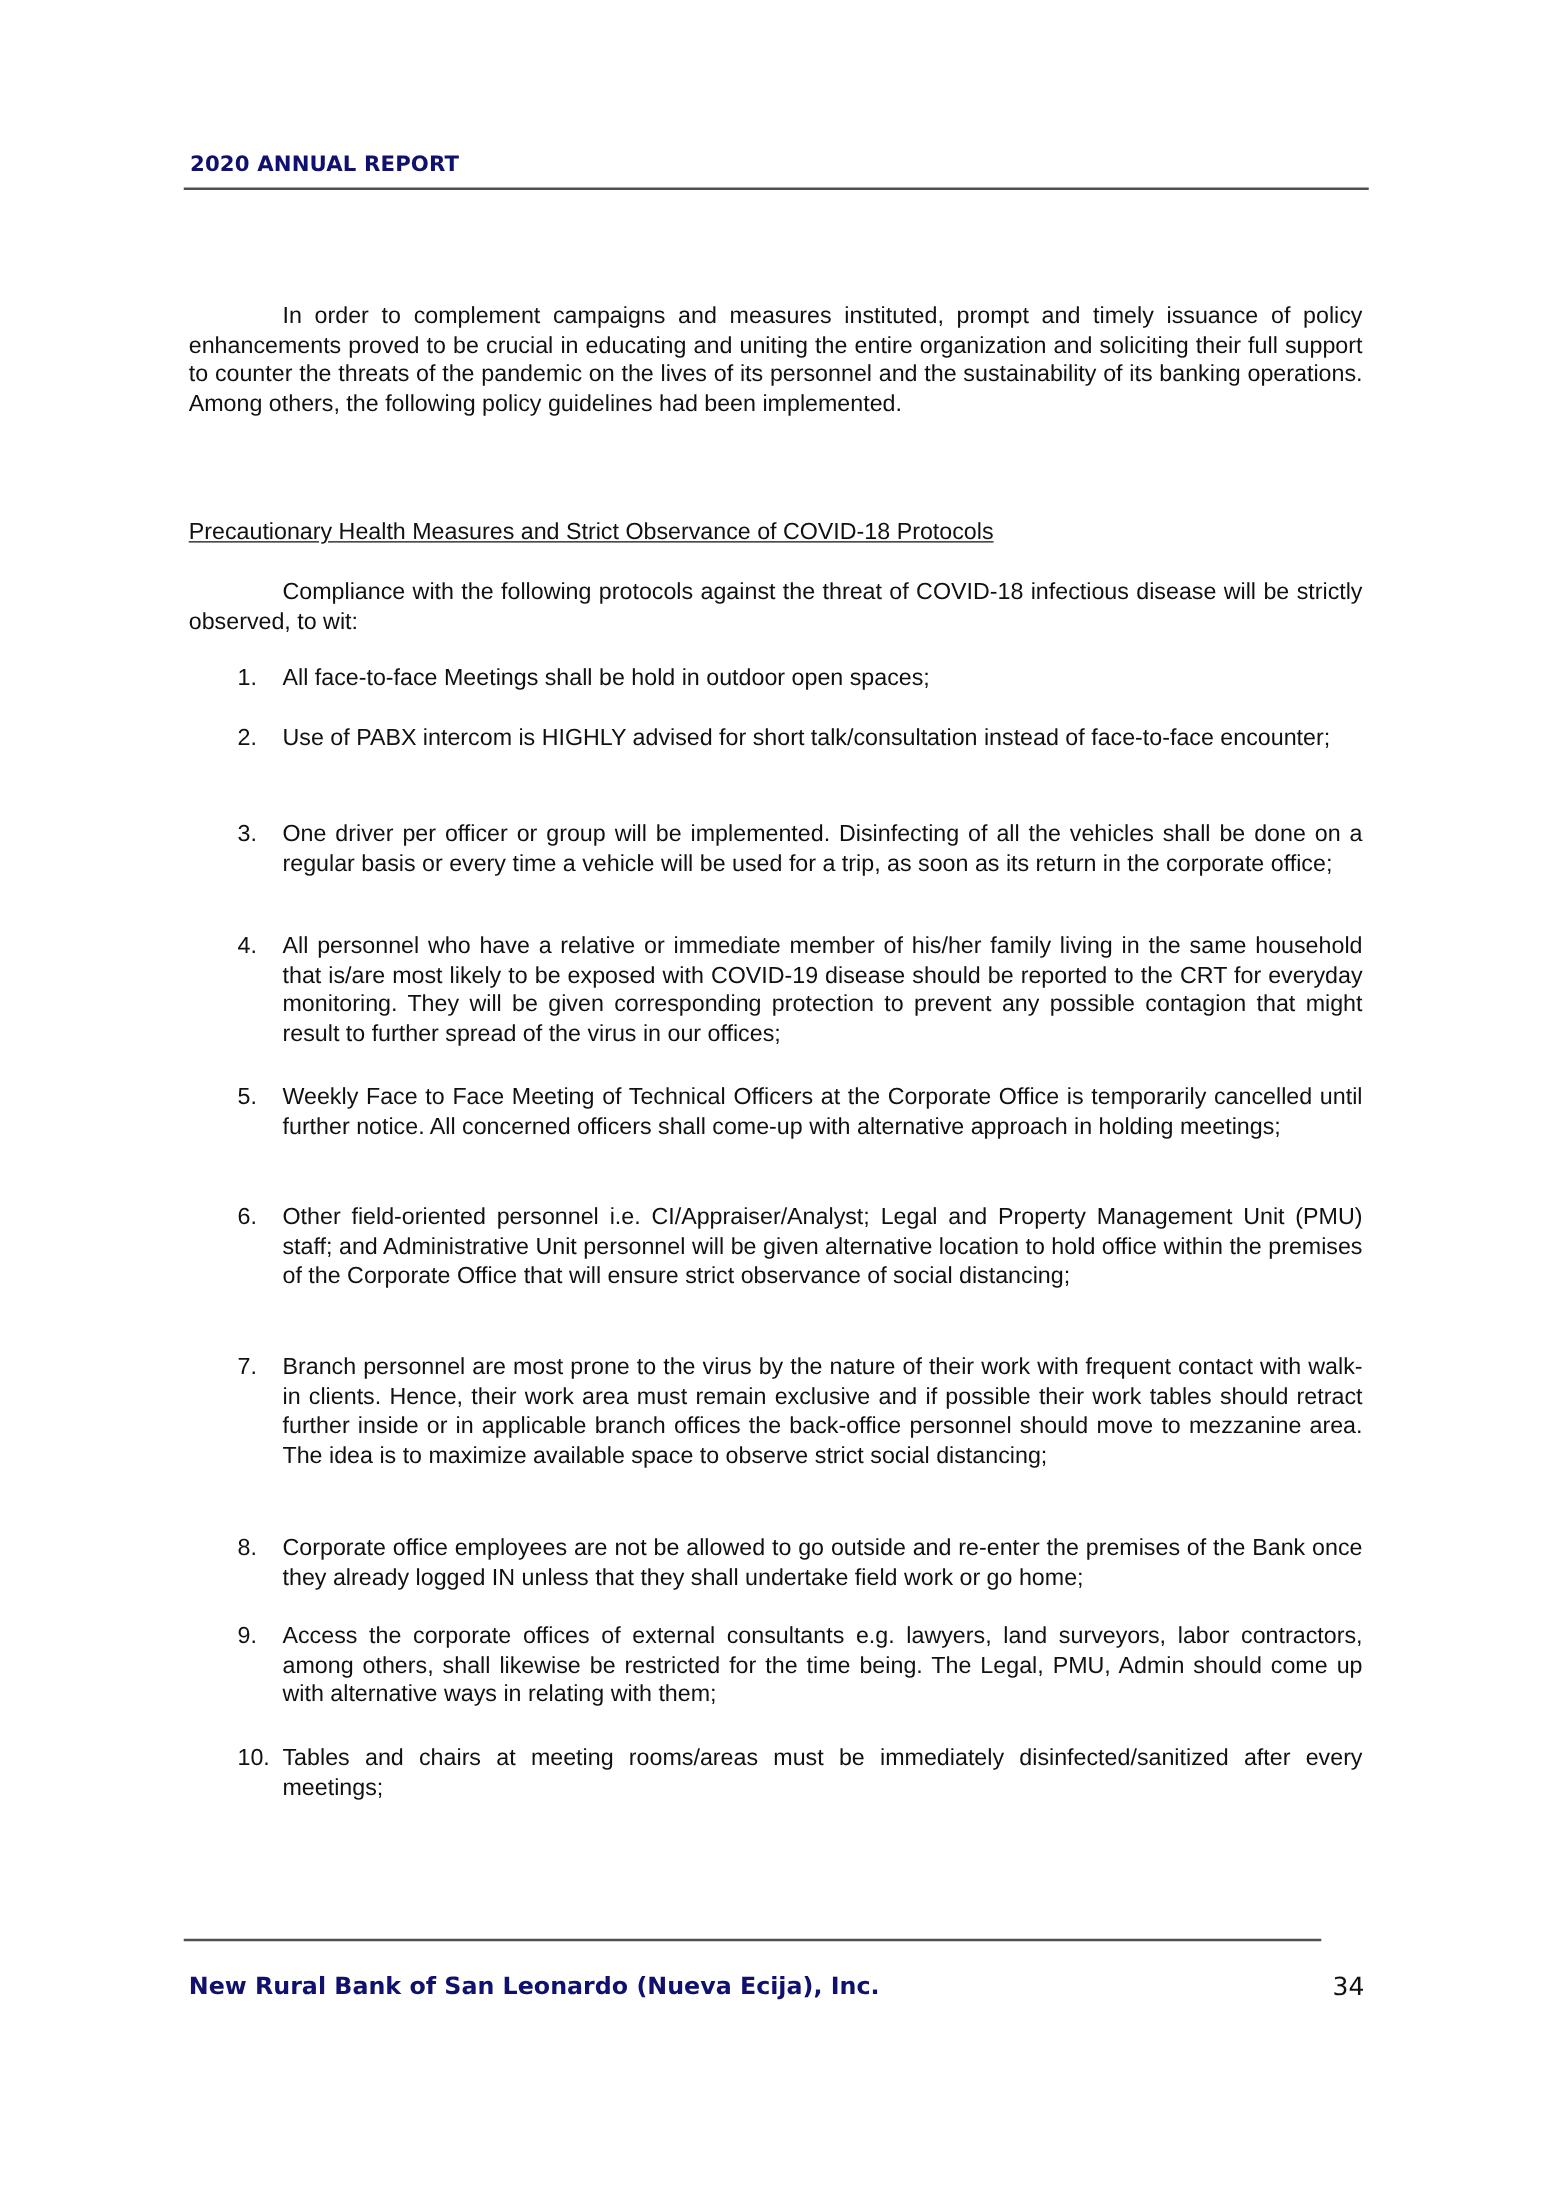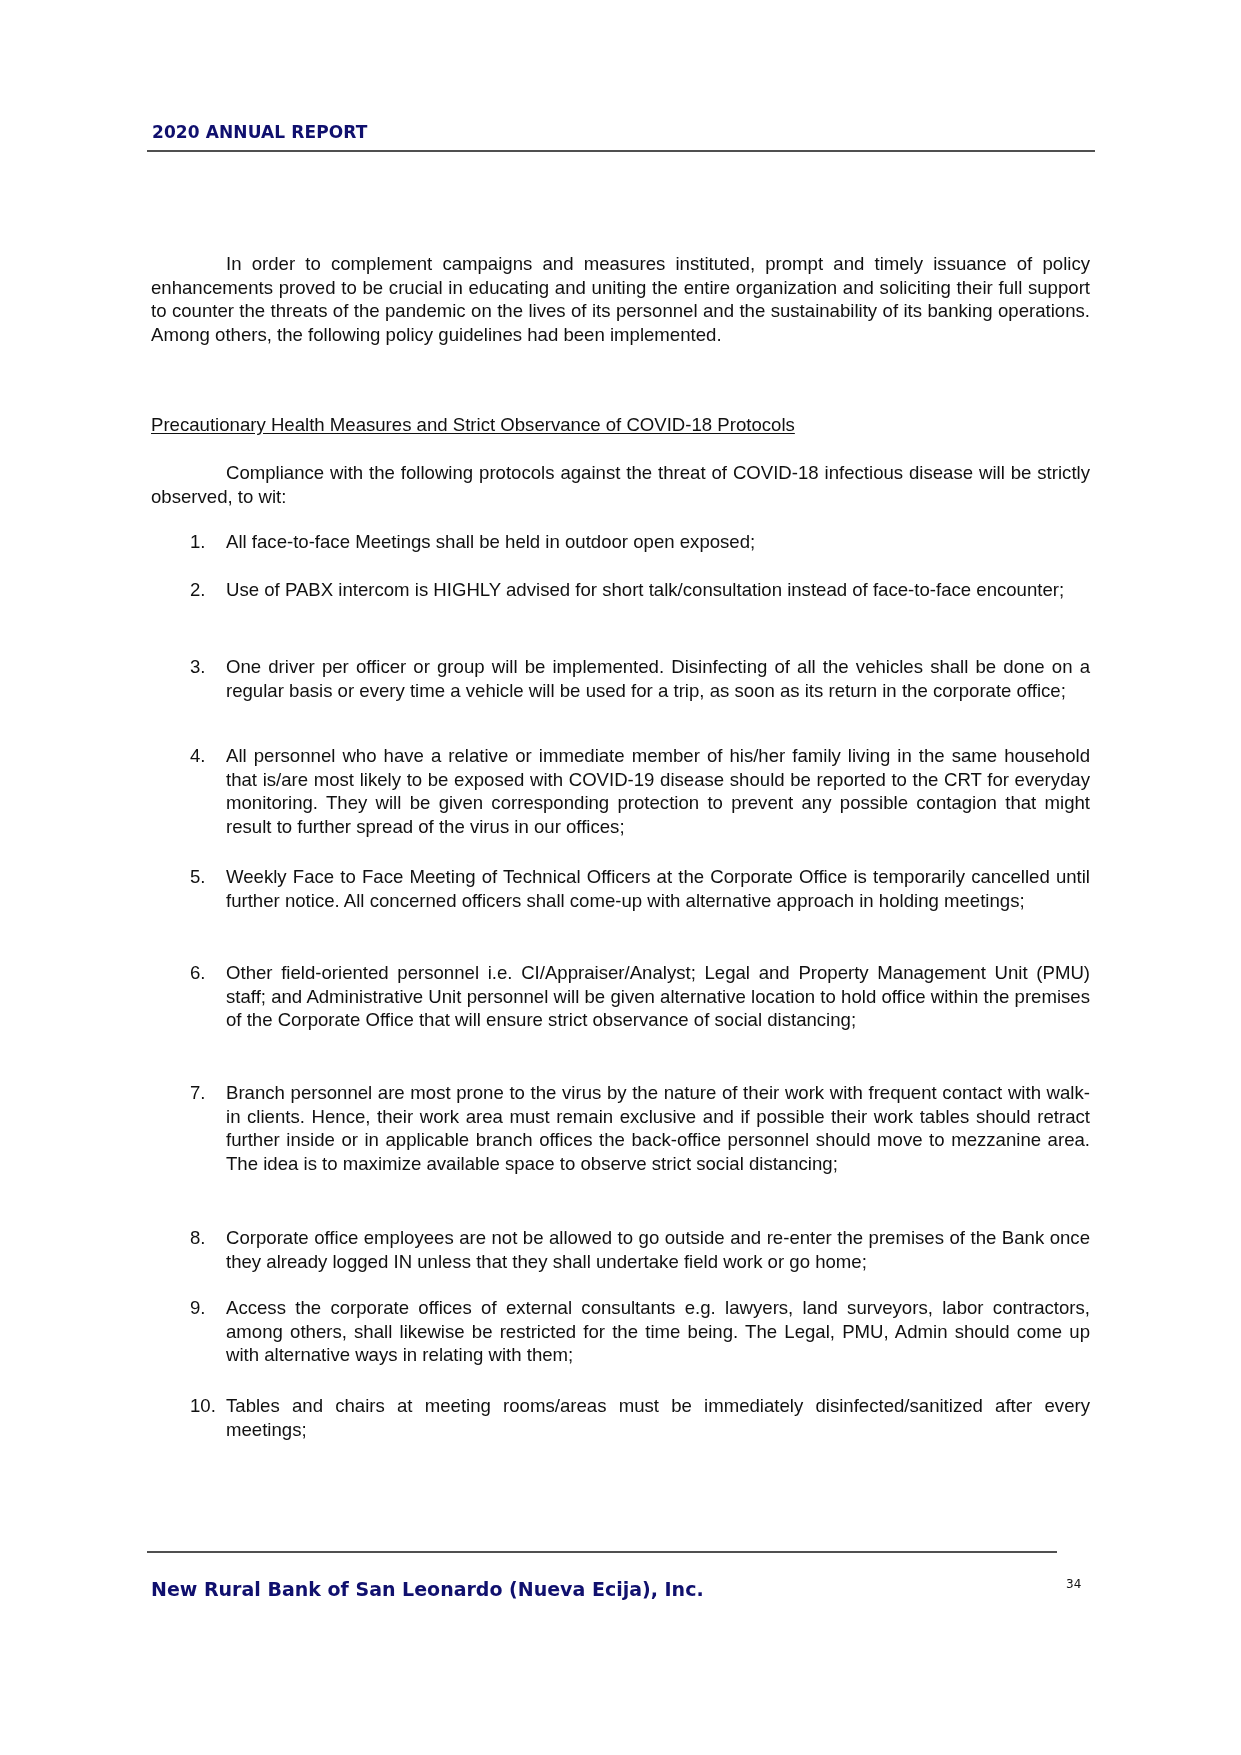--- a/index.html
+++ b/index.html
@@ -13,60 +13,60 @@
     .rule { position: absolute; height: 2px; background: #505050; }
     .rule.top { left: 147px; top: 150px; width: 948px; }
     .rule.bottom { left: 147px; top: 1551px; width: 910px; }
     .body-text {
       font-family: "Liberation Sans", sans-serif; font-size: 18.6px;
       line-height: 23.6px; color: #111111; text-align: justify;
     }
     .blk { position: absolute; }
     .p-cont { left: 226px; width: 864px; top: 172px; }
     .p-full { left: 151px; width: 939px; text-indent: 75px; }
-    .p2 { top: 252px; }
+    .p2 { top: 240px; }
     .p3 { top: 461px; }
     .heading {
       position: absolute; left: 151px; top: 413px;
       text-decoration: underline; text-underline-offset: 2px; white-space: nowrap;
       text-align: left;
     }
     .item { position: absolute; left: 190px; width: 900px; }
     .item .num { position: absolute; left: 0; top: 0; width: 36px; text-align: left; }
     .item .txt { margin-left: 36px; display: block; }
     .last-line-left { text-align-last: left; }
     .ftr-title {
       position: absolute; left: 151px; top: 1578px;
       font-family: "DejaVu Sans", sans-serif; font-weight: bold;
       font-size: 19px; color: #10106e; white-space: nowrap;
     }
     .ftr-page {
       position: absolute; left: 1066px; top: 1577px;
-      font-family: "DejaVu Sans", sans-serif; font-size: 12px; color: #111;
+      font-family: "DejaVu Sans", sans-serif; font-size: 20px; color: #111;
     }
   </style>
 </head>
 <body>
 
 <div class="page">
 
   <div class="hdr-title">2020 ANNUAL REPORT</div>
   <div class="rule top"></div>
 
 
   <p class="blk body-text p-full p2 last-line-left" style="margin:0;">In order to complement campaigns and measures instituted, prompt and timely issuance of policy enhancements proved to be crucial in educating and uniting the entire organization and soliciting their full support to counter the threats of the pandemic on the lives of its personnel and the sustainability of its banking operations. Among others, the following policy guidelines had been implemented.</p>
 
   <div class="heading body-text">Precautionary Health Measures and Strict Observance of COVID-18 Protocols</div>
 
   <p class="blk body-text p-full p3 last-line-left" style="margin:0;">Compliance with the following protocols against the threat of COVID-18 infectious disease will be strictly observed, to wit:</p>
 
   <div>
     <div class="item body-text" style="top:530px;">
       <span class="num">1.</span>
-      <span class="txt last-line-left">All face-to-face Meetings shall be held in outdoor open exposed;</span>
+      <span class="txt last-line-left">All face-to-face Meetings shall be hold in outdoor open spaces;</span>
     </div>
     <div class="item body-text" style="top:578px;">
       <span class="num">2.</span>
       <span class="txt last-line-left">Use of PABX intercom is HIGHLY advised for short talk/consultation instead of face-to-face encounter;</span>
     </div>
     <div class="item body-text" style="top:655px;">
       <span class="num">3.</span>
       <span class="txt last-line-left">One driver per officer or group will be implemented. Disinfecting of all the vehicles shall be done on a regular basis or every time a vehicle will be used for a trip, as soon as its return in the corporate office;</span>
     </div>
     <div class="item body-text" style="top:744px;">

